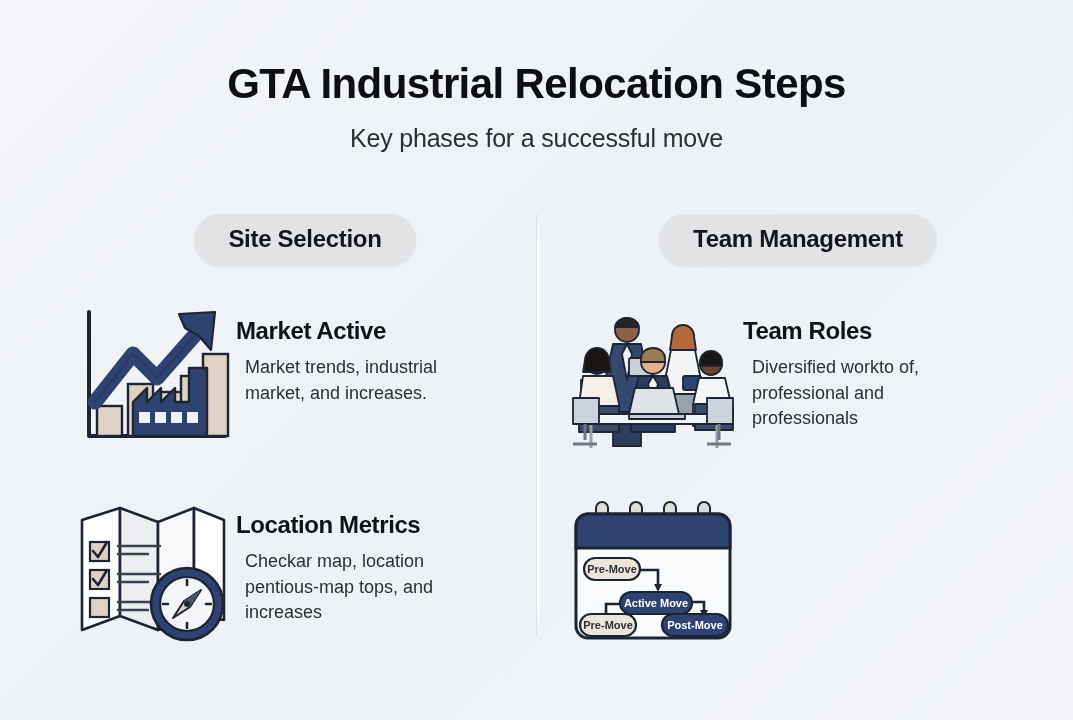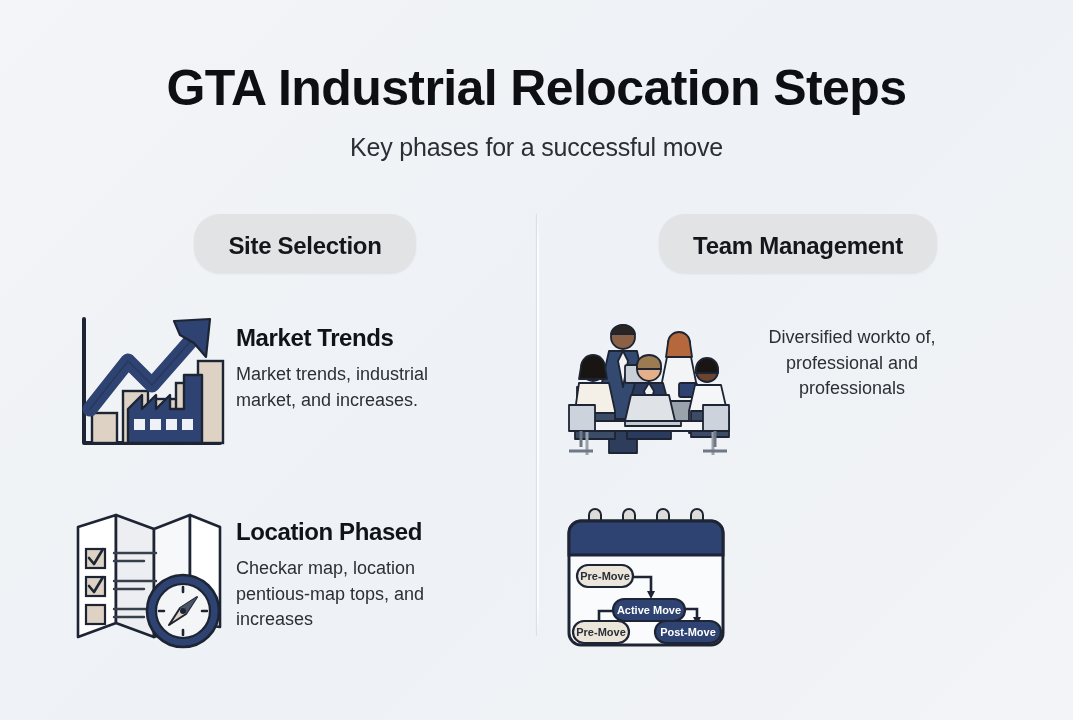--- a/index.html
+++ b/index.html
@@ -22,21 +22,21 @@
 
   
   .header {
     position: absolute;
     top: 62px;
     left: 0;
     right: 0;
     text-align: center;
   }
   .title {
-    font-size: 50px;
+    font-size: 42px;
     font-weight: 700;
     color: #0d0f12;
     letter-spacing: -0.6px;
     line-height: 1.05;
     margin: 0;
     text-align: center;
   }
   .subtitle {
     font-size: 25px;
     font-weight: 400;
@@ -70,65 +70,66 @@
   .col-right { left: 563px; }
 
   .pill-wrap {
     text-align: center;
     margin-bottom: 36px;
   }
   .pill {
     display: inline-block;
     background: #e2e3e5;
     border-radius: 26px;
-    padding: 18px 34px 13px;
+    padding: 11px 34px 13px;
     font-size: 24px;
     font-weight: 600;
     color: #13161a;
     letter-spacing: -0.3px;
     box-shadow: 0 1px 2px rgba(140,150,165,0.18);
   }
 
   .item {
     display: flex;
     align-items: flex-start;
     margin-bottom: 44px;
   }
   .item-icon {
     flex: 0 0 auto;
     width: 166px;
     height: 150px;
     display: flex;
     align-items: center;
+    justify-content: center;
   }
   .item-icon svg { display: block; }
   .item-text {
     flex: 1 1 auto;
     padding-top: 16px;
   }
   .item-title {
     font-size: 24px;
     font-weight: 700;
     color: #101317;
     letter-spacing: -0.4px;
     margin: 0 0 11px 0;
     line-height: 1.1;
   }
   .item-desc {
     font-size: 18px;
     font-weight: 400;
     color: #2c3036;
     line-height: 1.42;
-    margin: 0;
+    margin: 9px;
     max-width: 225px;
   }
 
   
   .col-right .item-icon { width: 180px; }
-  .col-right .item-desc { max-width: 218px; text-align: center; }
+  .col-right .item-desc { max-width: 218px; }
 </style>
 </head>
 <body>
 
 <div class="page">
 
   <div class="header">
     <h1 class="title">GTA Industrial Relocation Steps</h1>
     <p class="subtitle">Key phases for a successful move</p>
   </div>
@@ -161,21 +162,21 @@
             <path d="M58 130 L58 96 L72 82 L72 96 L86 82 L86 96 L100 82 L100 96
                      L114 96 L114 62 L132 62 L132 130 Z" fill="#2e4372" stroke="#1d2433" stroke-width="2.4" stroke-linejoin="round"></path>
             <rect x="64" y="106" width="11" height="11" fill="#eef1f5"></rect>
             <rect x="80" y="106" width="11" height="11" fill="#eef1f5"></rect>
             <rect x="96" y="106" width="11" height="11" fill="#eef1f5"></rect>
             <rect x="112" y="106" width="11" height="11" fill="#eef1f5"></rect>
           </g>
         </svg>
       </div>
       <div class="item-text">
-        <h3 class="item-title">Market Trends</h3>
+        <h3 class="item-title">Market Active</h3>
         <p class="item-desc">Market trends, industrial market, and increases.</p>
       </div>
     </div>
 
     <div class="item">
       <div class="item-icon">
         <svg width="158" height="146" viewBox="0 0 158 146" aria-hidden="true">
 
           <path d="M8 22 L46 10 L46 118 L8 132 Z" fill="#ffffff" stroke="#1d2433" stroke-width="2.6" stroke-linejoin="round"></path>
           <path d="M46 10 L84 24 L84 132 L46 118 Z" fill="#eceef1" stroke="#1d2433" stroke-width="2.6" stroke-linejoin="round"></path>
@@ -194,21 +195,21 @@
 
           <circle cx="113" cy="106" r="36" fill="#2e4372" stroke="#1d2433" stroke-width="2.6"></circle>
           <circle cx="113" cy="106" r="27" fill="#f4f5f7" stroke="#1d2433" stroke-width="2.2"></circle>
           <path d="M113 82 v5 M113 125 v5 M89 106 h5 M132 106 h5" stroke="#1d2433" stroke-width="2.6" stroke-linecap="round"></path>
           <path d="M127 92 L116 109 L99 120 L110 103 Z" fill="#ddd2c4" stroke="#1d2433" stroke-width="2" stroke-linejoin="round"></path>
           <path d="M127 92 L116 109 L110 103 Z" fill="#4a5668"></path>
           <circle cx="113" cy="106" r="3" fill="#1d2433"></circle>
         </svg>
       </div>
       <div class="item-text">
-        <h3 class="item-title">Location Phased</h3>
+        <h3 class="item-title">Location Metrics</h3>
         <p class="item-desc">Checkar map, location pentious-map tops, and increases</p>
       </div>
     </div>
   </div>
 
   <div class="column col-right">
 
     <div class="pill-wrap">
       <span class="pill">Team Management</span>
     </div>
@@ -256,20 +257,21 @@
             <path d="M62 112 h56 v5 h-56z" fill="#c4cad2"></path>
 
             <path d="M6 96 h26 v26 h-26z" fill="#ccd3dc"></path>
             <path d="M140 96 h26 v26 h-26z" fill="#ccd3dc"></path>
             <path d="M18 122 v16 M152 122 v16" stroke="#6f7885" stroke-width="3"></path>
             <path d="M6 142 h24 M140 142 h24" stroke="#6f7885" stroke-width="3"></path>
           </g>
         </svg>
       </div>
       <div class="item-text">
+        <h3 class="item-title">Team Roles</h3>
         <p class="item-desc">Diversified workto of, professional and professionals</p>
       </div>
     </div>
 
     <div class="item">
       <div class="item-icon">
         <svg width="166" height="142" viewBox="0 0 166 142" aria-hidden="true">
 
           <rect x="26" y="2" width="12" height="26" rx="6" fill="#dcdcd9" stroke="#1d2433" stroke-width="2"></rect>
           <rect x="60" y="2" width="12" height="26" rx="6" fill="#dcdcd9" stroke="#1d2433" stroke-width="2"></rect>

